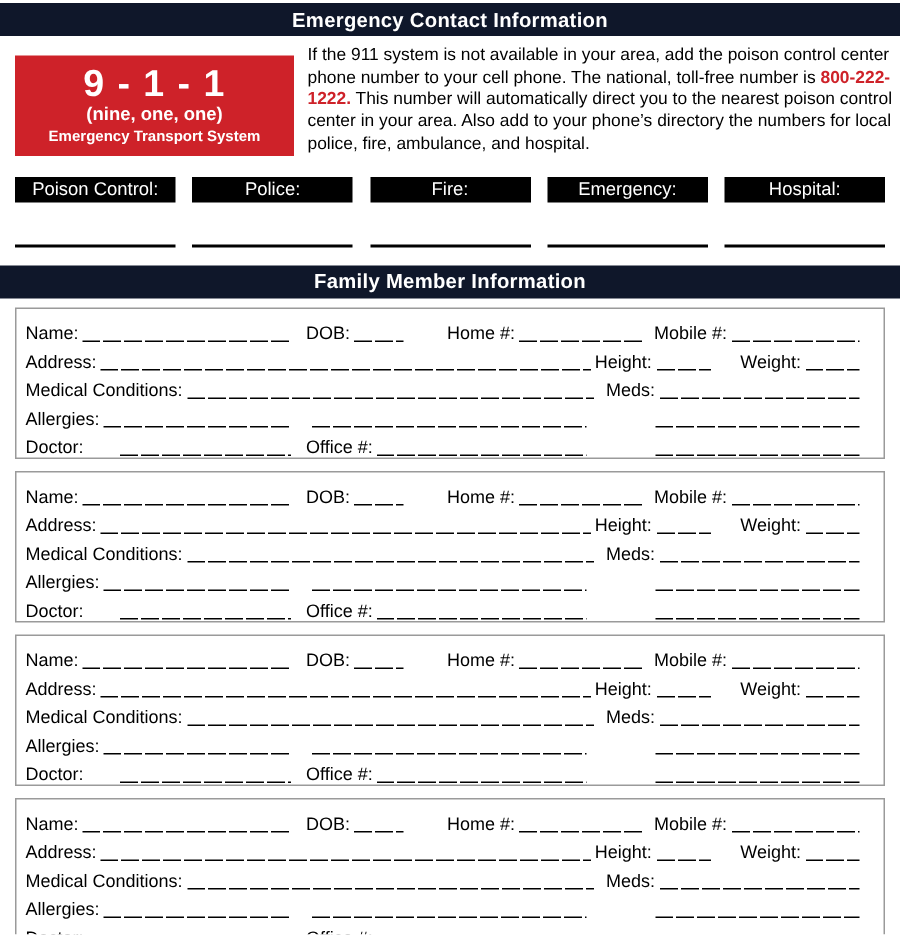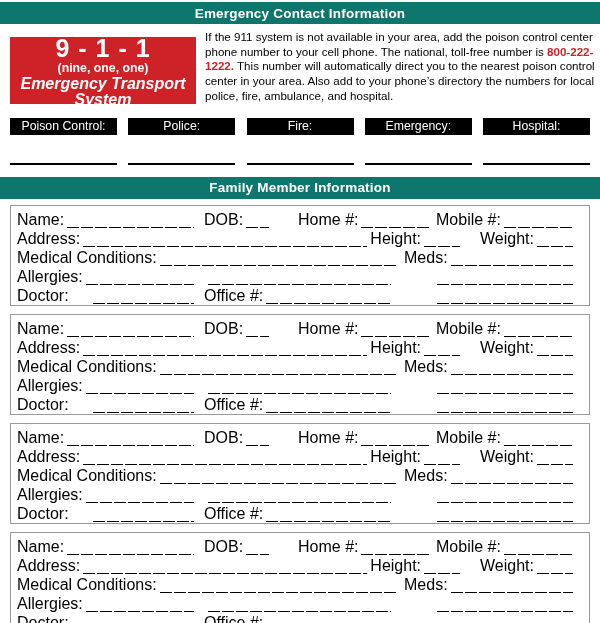--- a/index.html
+++ b/index.html
@@ -6,37 +6,37 @@
   html, body { background: #ffffff; }
   body {
     width: 600px; height: 623px; overflow: hidden;
     font-family: "Liberation Sans", "DejaVu Sans", sans-serif;
     color: #000;
   }
   .page { width: 600px; height: 623px; overflow: hidden; background: #fff; }
 
   
   .bar {
-    height: 22px; background: #0f766e; color: #fff;
+    height: 22px; background: #0f172a; color: #fff;
     display: flex; align-items: center; justify-content: center;
     font-size: 13.5px; font-weight: bold; letter-spacing: 0.2px;
   }
   .bar.top { margin-top: 2px; }
   .bar.family { margin-top: 12px; }
 
   
   .intro { display: flex; align-items: flex-end; padding: 6px 0 0 10px; }
   .nine-box {
     flex: 0 0 186px; height: 67px; background: #ce2229; color: #fff;
     display: flex; flex-direction: column; align-items: center; justify-content: center;
     text-align: center; font-weight: bold; padding-top: 2px;
   }
   .nine-box .num { font-size: 25px; line-height: 26px; letter-spacing: 1px; }
   .nine-box .phonetic { font-size: 12.3px; line-height: 15px; }
-  .nine-box .caption { font-size: 16px; line-height: 16px; font-style: italic; }
+  .nine-box .caption { font-size: 10px; line-height: 16px; }
   .intro p {
     margin-left: 9px; width: 392px;
     font-size: 11.6px; line-height: 14.7px;
   }
   .intro p .phone { color: #ce2229; font-weight: bold; }
 
   
   .contact-labels, .contact-lines {
     display: flex; justify-content: space-between; padding: 0 10px;
   }
@@ -47,21 +47,21 @@
   }
   .contact-lines { margin-top: 28px; }
   .cline { width: 107px; height: 0; border-bottom: 2px solid #000; }
 
   
   #family-boxes { margin: 6px 10px 0 10px; display: flex; flex-direction: column; gap: 8px; }
   .member-box {
     border: 1px solid #9a9a9a; height: 101px; overflow: hidden;
     padding: 4px 16px 0 6px; background: #fff;
   }
-  .row { display: flex; align-items: flex-end; height: 19px; font-size: 16px; }
+  .row { display: flex; align-items: flex-end; height: 19px; font-size: 12px; }
   .lbl { white-space: nowrap; margin-right: 3px; }
   .g { display: flex; align-items: flex-end; }
   
   .bl {
     height: 12px;
     background: repeating-linear-gradient(to right, #000 0 12px, rgba(0,0,0,0) 12px 14px) left bottom / 100% 1.3px no-repeat;
   }
   .grow { flex: 1 1 auto; }
 
   

